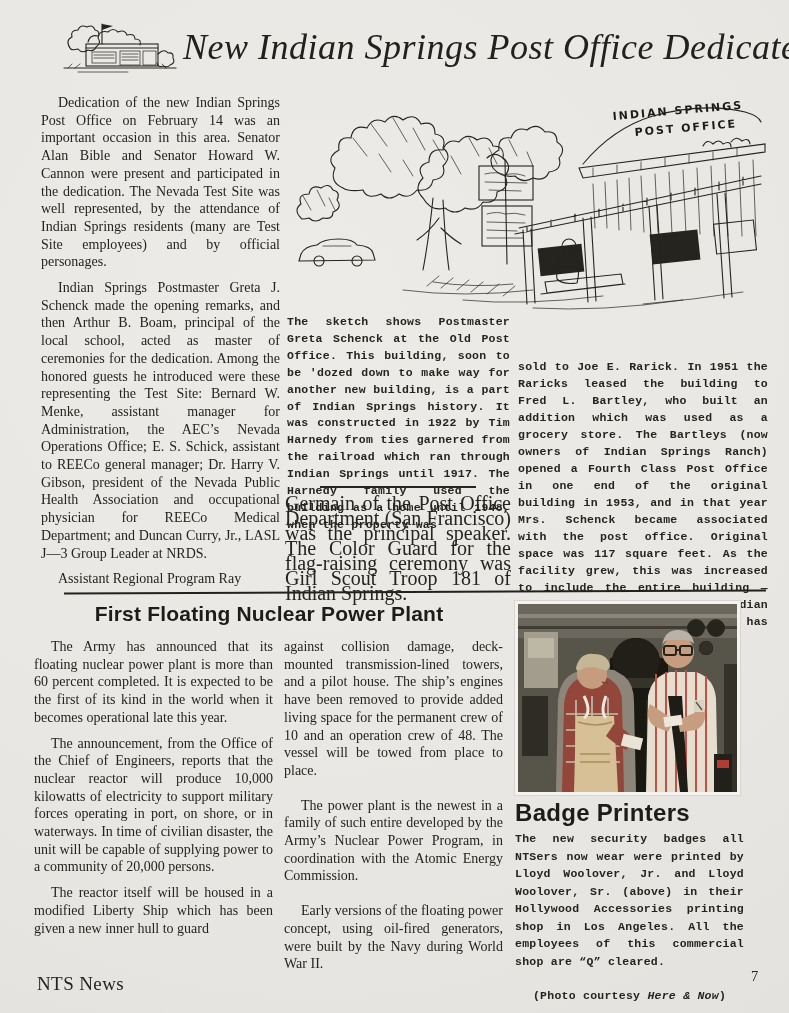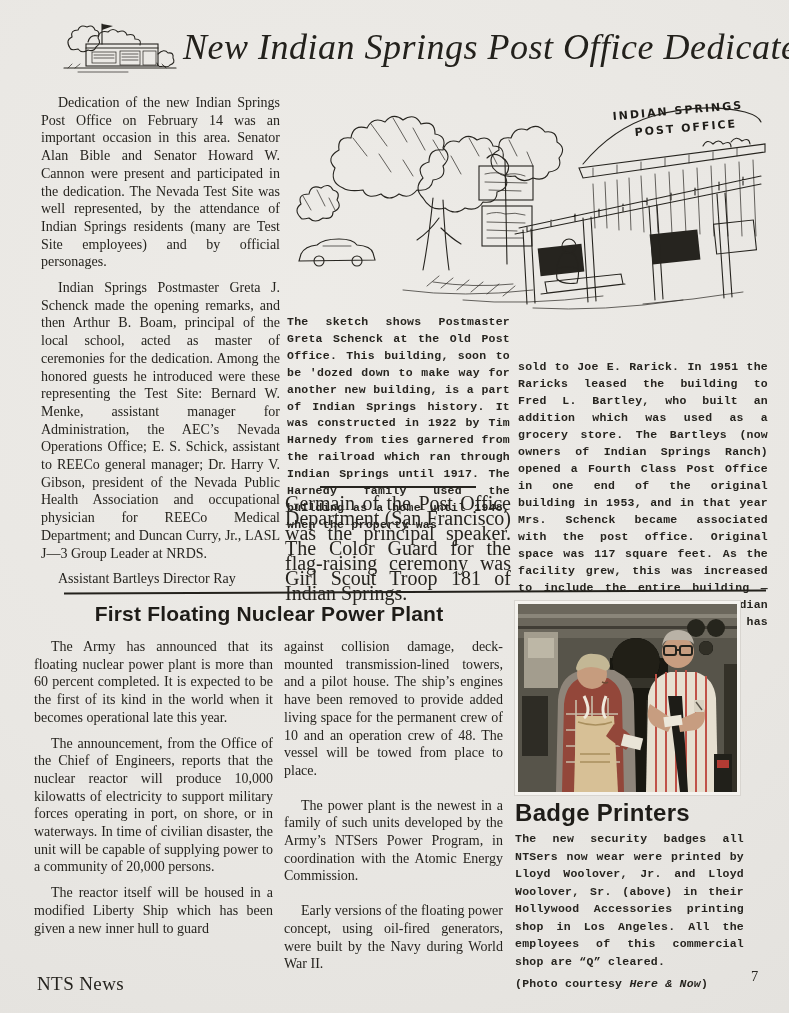--- a/index.html
+++ b/index.html
@@ -37,21 +37,21 @@
   .a2-mid p.spaced { margin-top:17px; }
 
   .sans-caption {
     font-family:Liberation Mono, monospace;
     font-weight:700; font-size:11.5px; line-height:16.9px;
     letter-spacing:0.25px; text-align:justify; color:#26241f;
   }
   .mid-caption  { position:absolute; left:287px; top:314px; width:223px; }
   .right-col    { position:absolute; left:518px; top:358px; width:250px; line-height:17px; }
   .badge-caption{ position:absolute; left:515px; top:830px; width:229px; line-height:17.5px; }
-  .badge-credit { text-align:left; margin-top:5px; }
+  .badge-credit { text-align:center; margin-top:17px; }
   .badge-credit .ital { font-style:italic; font-weight:700; }
 
   .caption-divider {
     position:absolute; left:320px; top:486px; width:156px; height:2px;
     background:#26241f;
   }
   .mid-serif {
     position:absolute; left:285px; top:496px; width:226px;
     font-size:20px; line-height:15px; text-align:justify;
   }
@@ -115,21 +115,21 @@
         <path class="ink-thin" d="M14,50 l-4,4 M22,50 l-5,4 M104,50 l4,4"></path>
       </g>
     </svg>
   </div>
 
   <h1 class="masthead-title">New Indian Springs Post Office Dedicated</h1>
 
   <div class="serif-col col1-left">
     <p>Dedication of the new Indian Springs Post Office on February 14 was an important occasion in this area. Senator Alan Bible and Senator Howard W. Cannon were present and participated in the dedication. The Nevada Test Site was well represented, by the attendance of Indian Springs residents (many are Test Site employees) and by official personages.</p>
     <p>Indian Springs Postmaster Greta J. Schenck made the opening remarks, and then Arthur B. Boam, principal of the local school, acted as master of ceremonies for the dedication. Among the honored guests he introduced were these representing the Test Site: Bernard W. Menke, assistant manager for Administration, the AEC’s Nevada Operations Office; E. S. Schick, assistant to REECo general manager; Dr. Harry V. Gibson, president of the Nevada Public Health Association and occupational physician for REECo Medical Department; and Duncan Curry, Jr., LASL J—3 Group Leader at NRDS.</p>
-    <p>Assistant Bartleys Director Ray</p>
+    <p>Assistant Regional Program Ray</p>
   </div>
 
   <div class="old-po-sketch">
     <svg width="486" height="246" viewBox="0 0 486 246">
       <g>
 
         <path class="ink" d="M60,120 q-14,-6 -8,-20 q-10,-10 4,-18 q-2,-14 12,-12 q2,-14 16,-10 q6,-12 18,-6 q8,-10 18,-2 q12,-8 18,4 q14,-4 14,10 q12,2 8,14 q10,8 0,18 q4,12 -10,14 q-2,12 -16,10 q-8,10 -18,4 q-10,8 -18,0 q-14,6 -18,-4 q-14,2 -20,-2"></path>
         <path class="ink" d="M140,130 q-10,-10 0,-20 q-8,-12 6,-16 q0,-14 14,-12 q4,-12 16,-8 q8,-10 18,-2 q12,-6 16,6 q12,0 10,12 q10,8 2,18 q6,12 -8,16 q0,12 -14,10 q-6,10 -18,6 q-10,8 -20,0 q-14,4 -22,-10"></path>
         <path class="ink" d="M210,100 q-6,-12 6,-18 q-2,-14 12,-12 q4,-12 16,-8 q10,-8 18,2 q12,-2 12,10 q10,6 2,16 q4,12 -10,14 q-4,10 -16,6 q-10,6 -18,-2 q-14,2 -22,-8"></path>
 
@@ -195,21 +195,21 @@
   <h2 class="a2-title">First Floating Nuclear Power Plant</h2>
 
   <div class="serif-col a2-left">
     <p>The Army has announced that its floating nuclear power plant is more than 60 percent completed. It is expected to be the first of its kind in the world when it becomes operational late this year.</p>
     <p>The announcement, from the Office of the Chief of Engineers, reports that the nuclear reactor will produce 10,000 kilowatts of electricity to support military forces operating in port, on shore, or in waterways. In time of civilian disaster, the unit will be capable of supplying power to a community of 20,000 persons.</p>
     <p>The reactor itself will be housed in a modified Liberty Ship which has been given a new inner hull to guard</p>
   </div>
 
   <div class="serif-col a2-mid">
     <p style="text-indent:0;">against collision damage, deck-mounted transmission-lined towers, and a pilot house. The ship’s engines have been removed to provide added living space for the permanent crew of 10 and an operation crew of 48. The vessel will be towed from place to place.</p>
-    <p class="spaced">The power plant is the newest in a family of such units developed by the Army’s NTSers Power Program, in coordination with the Atomic Energy Commission.</p>
+    <p class="spaced">The power plant is the newest in a family of such entire developed by the Army’s Nuclear Power Program, in coordination with the Atomic Energy Commission.</p>
     <p class="spaced">Early versions of the floating power concept, using oil-fired generators, were built by the Navy during World War II.</p>
   </div>
 
   <div class="photo-frame">
     <svg width="219" height="188" viewBox="0 0 219 188">
       <g>
         <rect x="0" y="0" width="219" height="188" fill="#57544a"></rect>
         <rect x="0" y="0" width="219" height="34" fill="#6b675c"></rect>
         <rect x="0" y="10" width="219" height="4" fill="#8a867a"></rect>
         <rect x="0" y="22" width="219" height="3" fill="#403d35"></rect>

